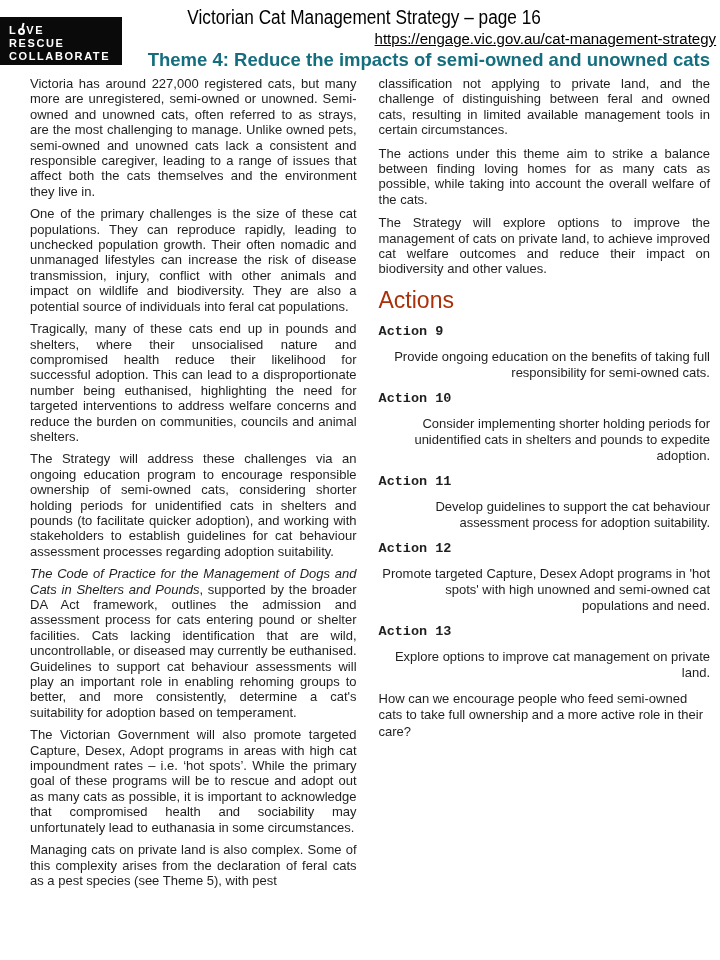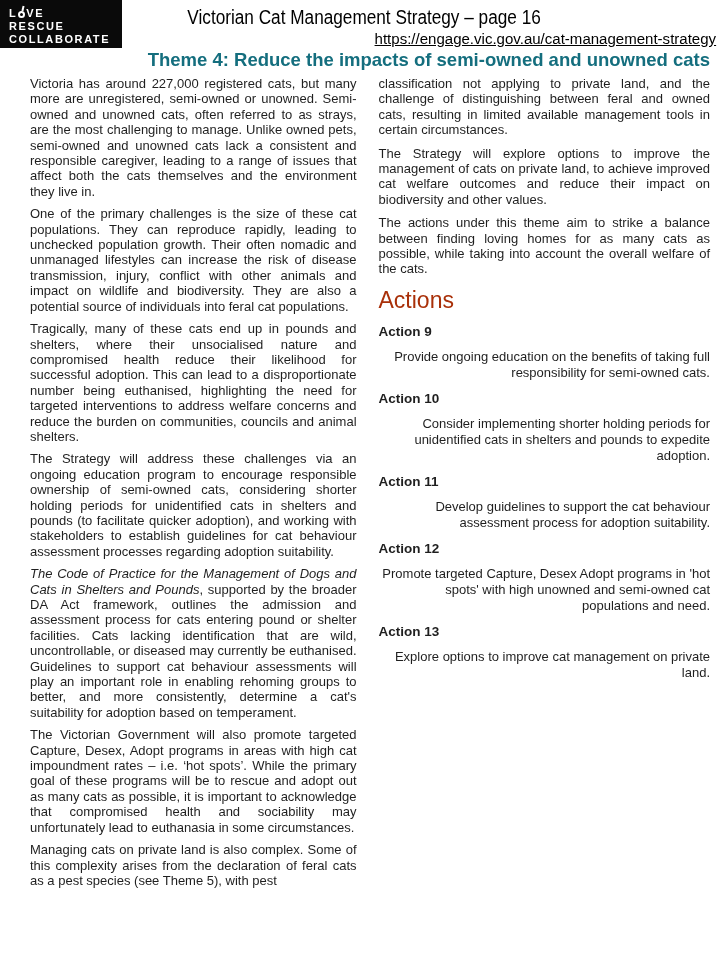--- a/index.html
+++ b/index.html
@@ -7,21 +7,21 @@
     --text:#1f1f1f; --link:#000000;
   }
   *{box-sizing:border-box; margin:0; padding:0;}
   body{background:#777; font-family:"Liberation Sans", sans-serif;}
   .page{
     position:relative; width:720px; height:960px; margin:0 auto;
     background:#fff; overflow:hidden; color:var(--text);
   }
   
   .logo{
-    position:absolute; top:0; left:0; width:122px; height:48px;
+    position:absolute; top:17px; left:0; width:122px; height:48px;
     background:var(--logo-bg); color:#fff; padding:7px 0 0 9px;
   }
   .logo-line{
     font-size:11px; font-weight:bold; letter-spacing:1.6px; line-height:13px;
     white-space:nowrap;
   }
   .tag-o{
     position:relative; display:inline-block; width:7px; height:7px;
     border:2px solid #fff; border-radius:50%; margin:0 1px; vertical-align:-1px;
   }
@@ -53,21 +53,21 @@
     font-size:13px; line-height:15.4px; margin-bottom:7px; text-align:justify;
   }
   .col-right p.body{ margin-bottom:8px; }
   .italic{ font-style:italic; }
   
   .actions-heading{
     color:var(--accent-red); font-size:23px; font-weight:400;
     line-height:30px; margin:8px 0 9px 0;
   }
   .action-label{
-    font-size:13.5px; font-weight:bold; line-height:16px; margin:4px 0 9px 0;
+    font-size:13.5px; font-weight:bold; line-height:16px; margin:4px 0 9px 0;font-family:Liberation Mono, monospace;
   }
   p.action-text{
     font-size:13px; line-height:16px; margin-bottom:10px; text-align:right;
   }
   .discussion-heading{
     color:var(--accent-red); font-size:18.5px; font-weight:bold;
     line-height:22px; margin:24px 0 2px 0;
   }
   p.discussion-text{
     font-size:13px; line-height:16.5px; text-align:left; margin-bottom:0;
@@ -99,36 +99,37 @@
       <p class="body">One of the primary challenges is the size of these cat populations. They can reproduce rapidly, leading to unchecked population growth. Their often nomadic and unmanaged lifestyles can increase the risk of disease transmission, injury, conflict with other animals and impact on wildlife and biodiversity. They are also a potential source of individuals into feral cat populations.</p>
       <p class="body">Tragically, many of these cats end up in pounds and shelters, where their unsocialised nature and compromised health reduce their likelihood for successful adoption. This can lead to a disproportionate number being euthanised, highlighting the need for targeted interventions to address welfare concerns and reduce the burden on communities, councils and animal shelters.</p>
       <p class="body">The Strategy will address these challenges via an ongoing education program to encourage responsible ownership of semi-owned cats, considering shorter holding periods for unidentified cats in shelters and pounds (to facilitate quicker adoption), and working with stakeholders to establish guidelines for cat behaviour assessment processes regarding adoption suitability.</p>
       <p class="body"><span class="italic">The Code of Practice for the Management of Dogs and Cats in Shelters and Pounds</span><span>, supported by the broader DA Act framework, outlines the admission and assessment process for cats entering pound or shelter facilities. Cats lacking identification that are wild, uncontrollable, or diseased may currently be euthanised. Guidelines to support cat behaviour assessments will play an important role in enabling rehoming groups to better, and more consistently, determine a cat's suitability for adoption based on temperament.</span></p>
       <p class="body">The Victorian Government will also promote targeted Capture, Desex, Adopt programs in areas with high cat impoundment rates – i.e. ‘hot spots’. While the primary goal of these programs will be to rescue and adopt out as many cats as possible, it is important to acknowledge that compromised health and sociability may unfortunately lead to euthanasia in some circumstances.</p>
       <p class="body">Managing cats on private land is also complex. Some of this complexity arises from the declaration of feral cats as a pest species (see Theme 5), with pest</p>
     </div>
 
     <div class="col col-right">
       <p class="body">classification not applying to private land, and the challenge of distinguishing between feral and owned cats, resulting in limited available management tools in certain circumstances.</p>
+      <p class="body">The actions under this theme aim to strike a balance between finding loving homes for as many cats as possible, while taking into account the overall welfare of the cats.</p>
       <p class="body">The Strategy will explore options to improve the management of cats on private land, to achieve improved cat welfare outcomes and reduce their impact on biodiversity and other values.</p>
-      <p class="body">The actions under this theme aim to strike a balance between finding loving homes for as many cats as possible, while taking into account the overall welfare of the cats.</p>
 
       <h2 class="actions-heading">Actions</h2>
 
       <h3 class="action-label">Action 9</h3>
       <p class="action-text">Provide ongoing education on the benefits of taking full responsibility for semi-owned cats.</p>
 
       <h3 class="action-label">Action 10</h3>
       <p class="action-text">Consider implementing shorter holding periods for unidentified cats in shelters and pounds to expedite adoption.</p>
 
       <h3 class="action-label">Action 11</h3>
       <p class="action-text">Develop guidelines to support the cat behaviour assessment process for adoption suitability.</p>
 
       <h3 class="action-label">Action 12</h3>
       <p class="action-text">Promote targeted Capture, Desex Adopt programs in 'hot spots' with high unowned and semi-owned cat populations and need.</p>
 
       <h3 class="action-label">Action 13</h3>
       <p class="action-text">Explore options to improve cat management on private land.</p>
 
+      <p class="discussion-text">How can we encourage people who feed semi-owned cats to take full ownership and a more active role in their care?</p>
     </div>
 
   </div>
 </div>
 
 </body></html>

